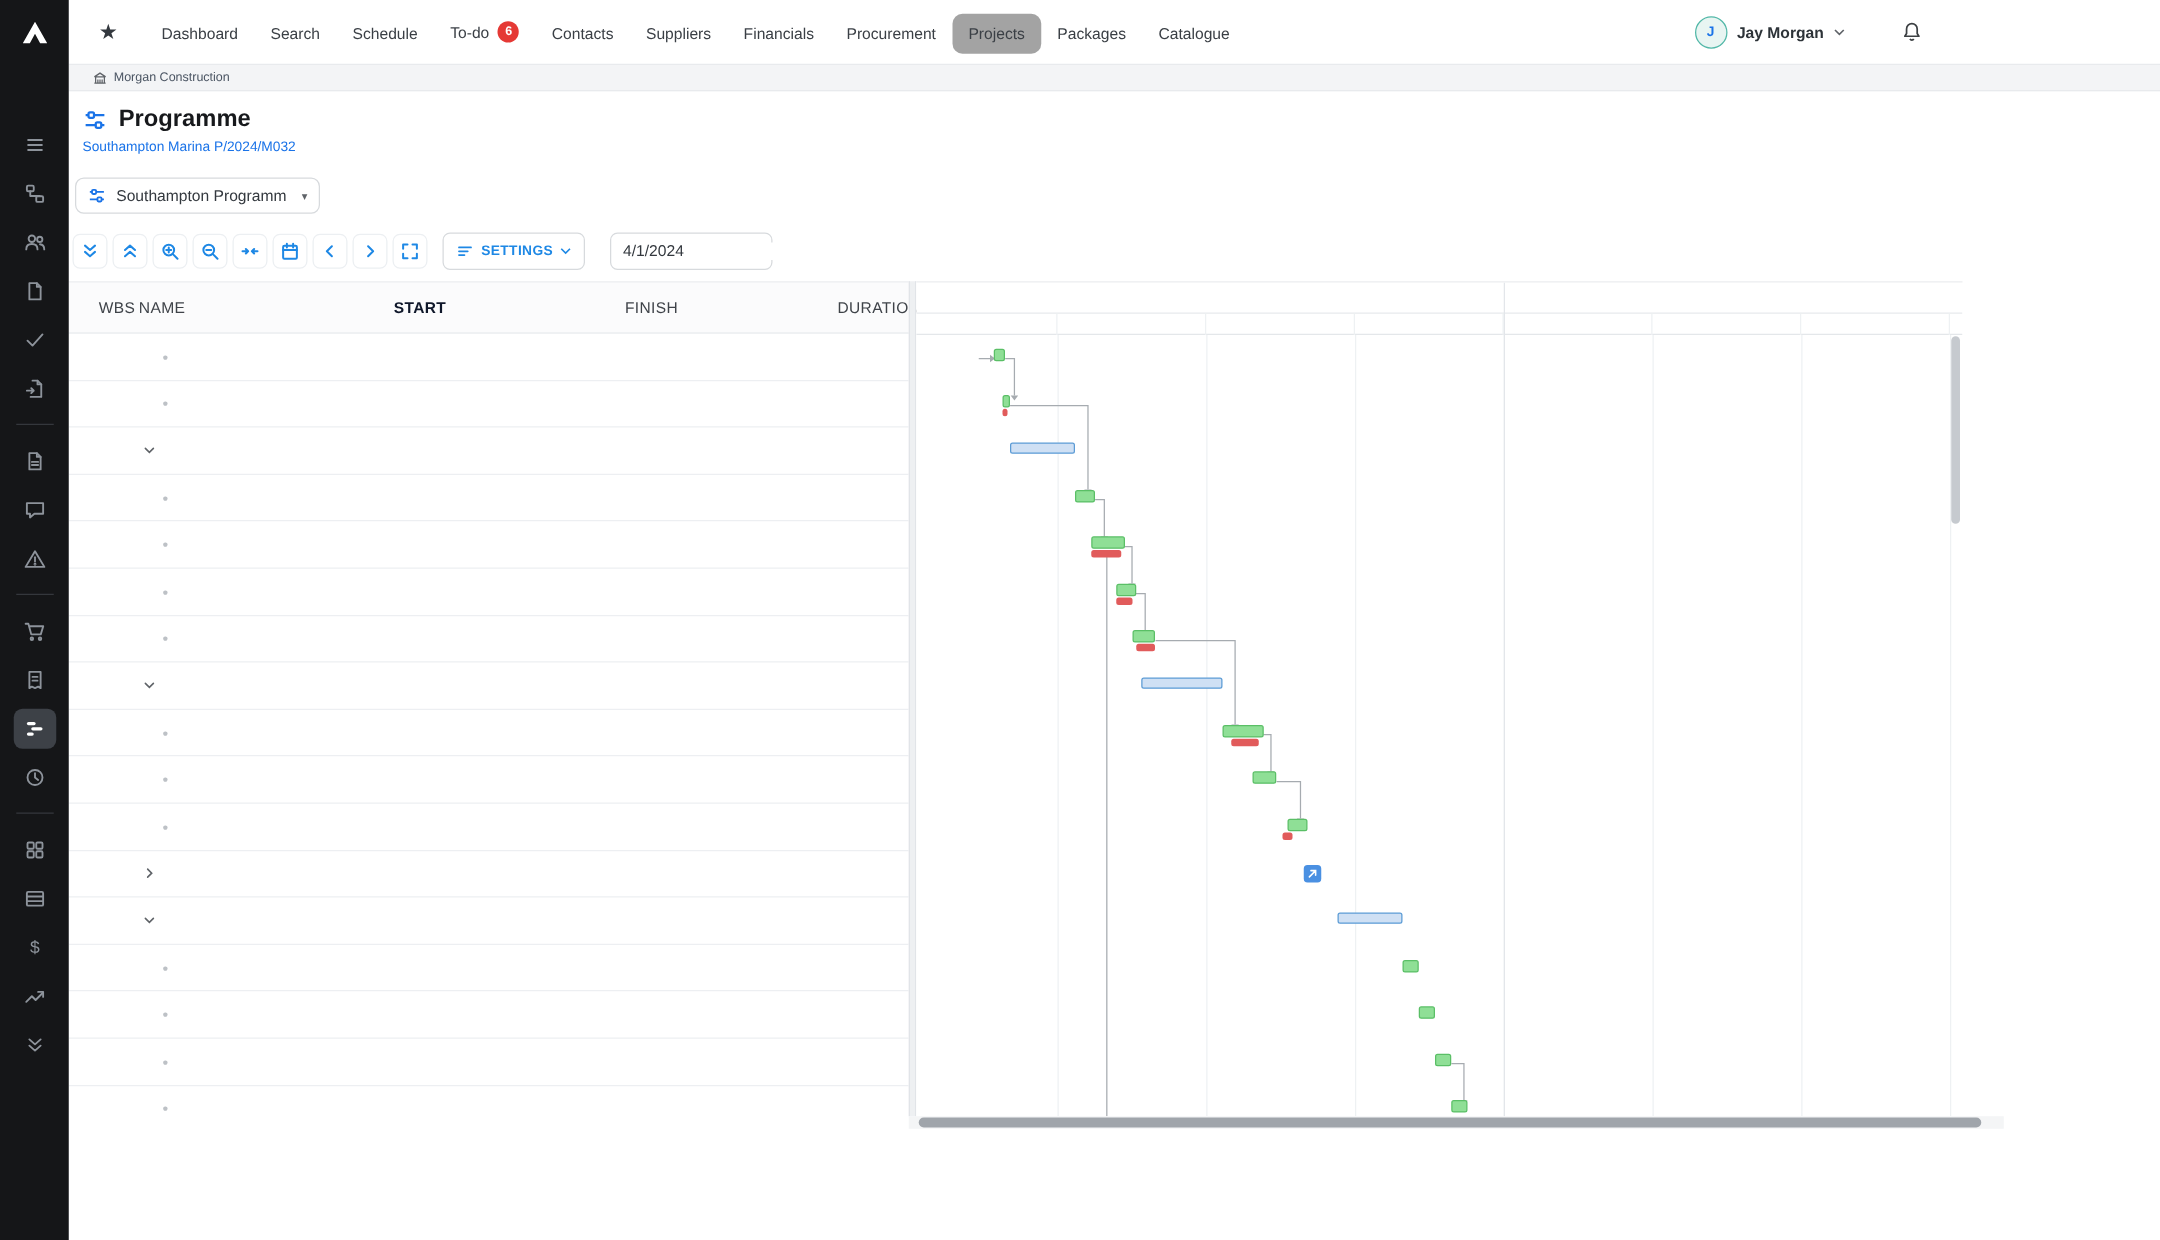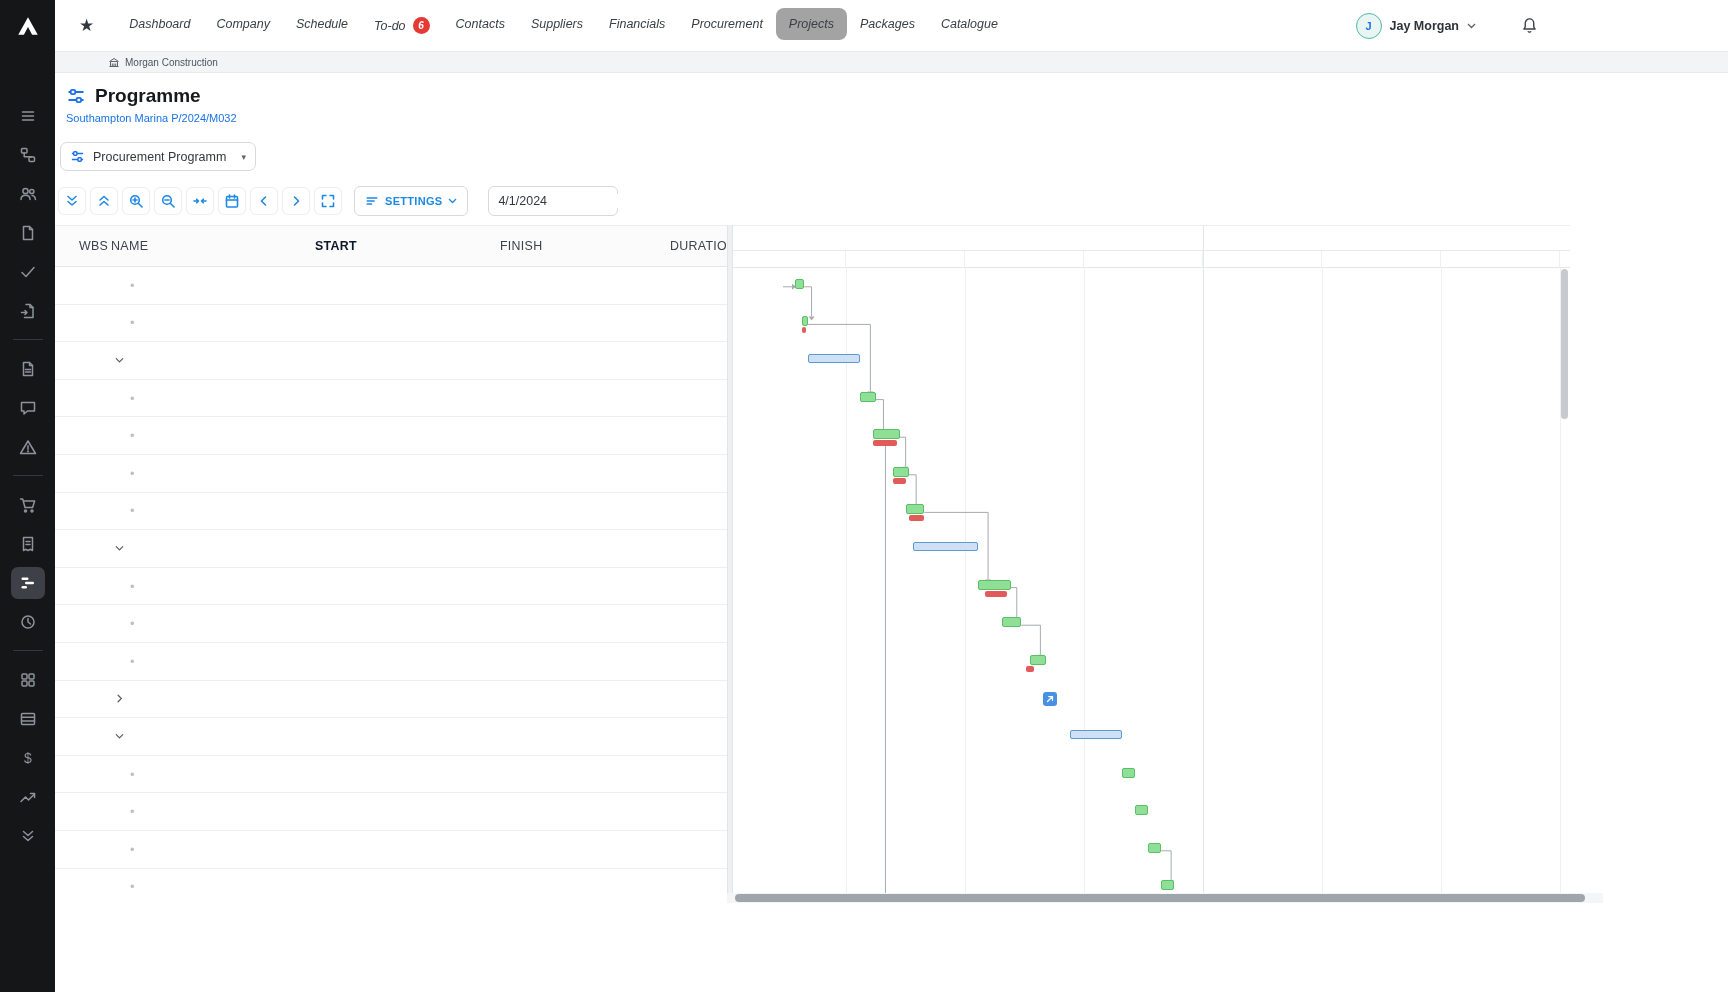--- a/index.html
+++ b/index.html
@@ -12,35 +12,35 @@
   .logo { height:52px; display:flex; align-items:center; justify-content:center; cursor:pointer; }
   .sb-items { display:flex; flex-direction:column; align-items:center; padding-top:44px; }
   .sb-item { width:34px; height:32px; margin:3.5px 0; border-radius:7px; display:flex; align-items:center; justify-content:center; cursor:pointer; }
   .sb-item.active { background:#3d4147; }
   .sb-div { width:30px; height:1px; background:#34373c; margin:9px 0; }
 
   
   .topnav { position:absolute; left:55px; top:0; width:1673px; height:52px; background:#fff;
     border-bottom:1px solid #e8eaed; display:flex; align-items:center; padding:0 190px 0 24px; z-index:20; }
   .nav-star { margin-right:22px; font-size:17px; color:#33383e; cursor:pointer; line-height:1; }
-  .nav-items { display:flex; align-items:flex-start;font-style:italic; }
+  .nav-items { display:flex; align-items:flex-end; }
   .nav-item { font-size:12.5px; color:#3a3f45; padding:9px 13px; border-radius:8px; cursor:pointer; display:flex; align-items:center; white-space:nowrap; }
   .nav-item.active { background:#a3a3a3; }
   .nav-badge { background:#e53935; color:#fff; font-size:10px; font-weight:bold; min-width:17px; height:17px;
     border-radius:9px; display:flex; align-items:center; justify-content:center; margin-left:7px; padding:0 4px; }
   .nav-right { margin-left:auto; display:flex; align-items:center; gap:45px; }
   .user-group { display:flex; align-items:center; gap:8px; cursor:pointer; }
   .avatar { width:26px; height:26px; border-radius:50%; background:#e8f5f2; border:1.5px solid #52b8a8;
     color:#1a73e8; font-size:11px; font-weight:bold; display:flex; align-items:center; justify-content:center; }
   .user-name { font-size:12.5px; font-weight:bold; color:#2d3338; }
   .bell { cursor:pointer; display:flex; }
 
   
   .crumbbar { position:absolute; left:55px; top:52px; width:1673px; height:21px; background:#f3f4f6;
-    border-bottom:1px solid #e8eaed; display:flex; align-items:center; padding-left:53px; gap:5px; }
+    border-bottom:1px solid #e8eaed; display:flex; align-items:center; padding-left:19px; gap:5px; }
   .crumb-text { font-size:10px; color:#4b5563; }
 
   
   .title-block { position:absolute; left:66px; top:85px; }
   .title-row { display:flex; align-items:center; gap:9px;text-align:right; }
   .page-title { font-size:19px; font-weight:bold; color:#17191c; }
   .subtitle { font-size:11px; color:#1a73e8; margin-top:5px; cursor:pointer; }
   .header-actions { position:absolute; top:88px; right:174px; display:flex; align-items:center; gap:8px; height:30px; }
   .searchbox { width:260px; height:30px; border:1px solid #d7dadd; border-radius:7px; display:flex; align-items:center; padding:0 9px; gap:7px; background:#fff; }
   .searchbox input { border:none; outline:none; flex:1; font-size:12.5px; font-family:inherit; color:#3c4043; background:transparent; }
@@ -243,21 +243,21 @@
       </div>
   </aside>
 
   <header class="topnav">
     <span class="nav-star">★</span>
     <nav class="nav-items" id="nav-items">
         <div class="nav-item">
           <span>Dashboard</span>
         </div>
         <div class="nav-item">
-          <span>Company</span>
+          <span>Search</span>
         </div>
         <div class="nav-item">
           <span>Schedule</span>
         </div>
         <div class="nav-item">
           <span>To-do</span>
           <span class="nav-badge">6</span>
         </div>
         <div class="nav-item">
           <span>Contacts</span>
@@ -317,21 +317,21 @@
     <div class="subtitle">Southampton Marina P/2024/M032</div>
   </div>
 
 
   <div class="prog-select">
     <svg width="15" height="15" viewBox="0 0 20 20">
         <path d="M2.5 6h15M2.5 14h15" stroke="#1a73e8" stroke-width="2"></path>
         <rect x="4.8" y="3.8" width="4.4" height="4.4" rx="1.2" fill="#fff" stroke="#1a73e8" stroke-width="2"></rect>
         <rect x="10.6" y="11.8" width="4.4" height="4.4" rx="1.2" fill="#fff" stroke="#1a73e8" stroke-width="2"></rect>
       </svg>
-    <span class="val">Procurement Programm</span>
+    <span class="val">Southampton Programm</span>
     <span class="caret">▾</span>
   </div>
 
   <div class="gtoolbar" id="gtoolbar">
     <button class="tbtn">
         <svg width="16" height="16" viewBox="0 0 16 16" fill="none" stroke="#1e88e5" stroke-width="1.6" stroke-linecap="round" stroke-linejoin="round">
           <path d="M4 3.5L8 7l4-3.5M4 8.5L8 12l4-3.5"></path>
         </svg>
       </button>
       <button class="tbtn">

